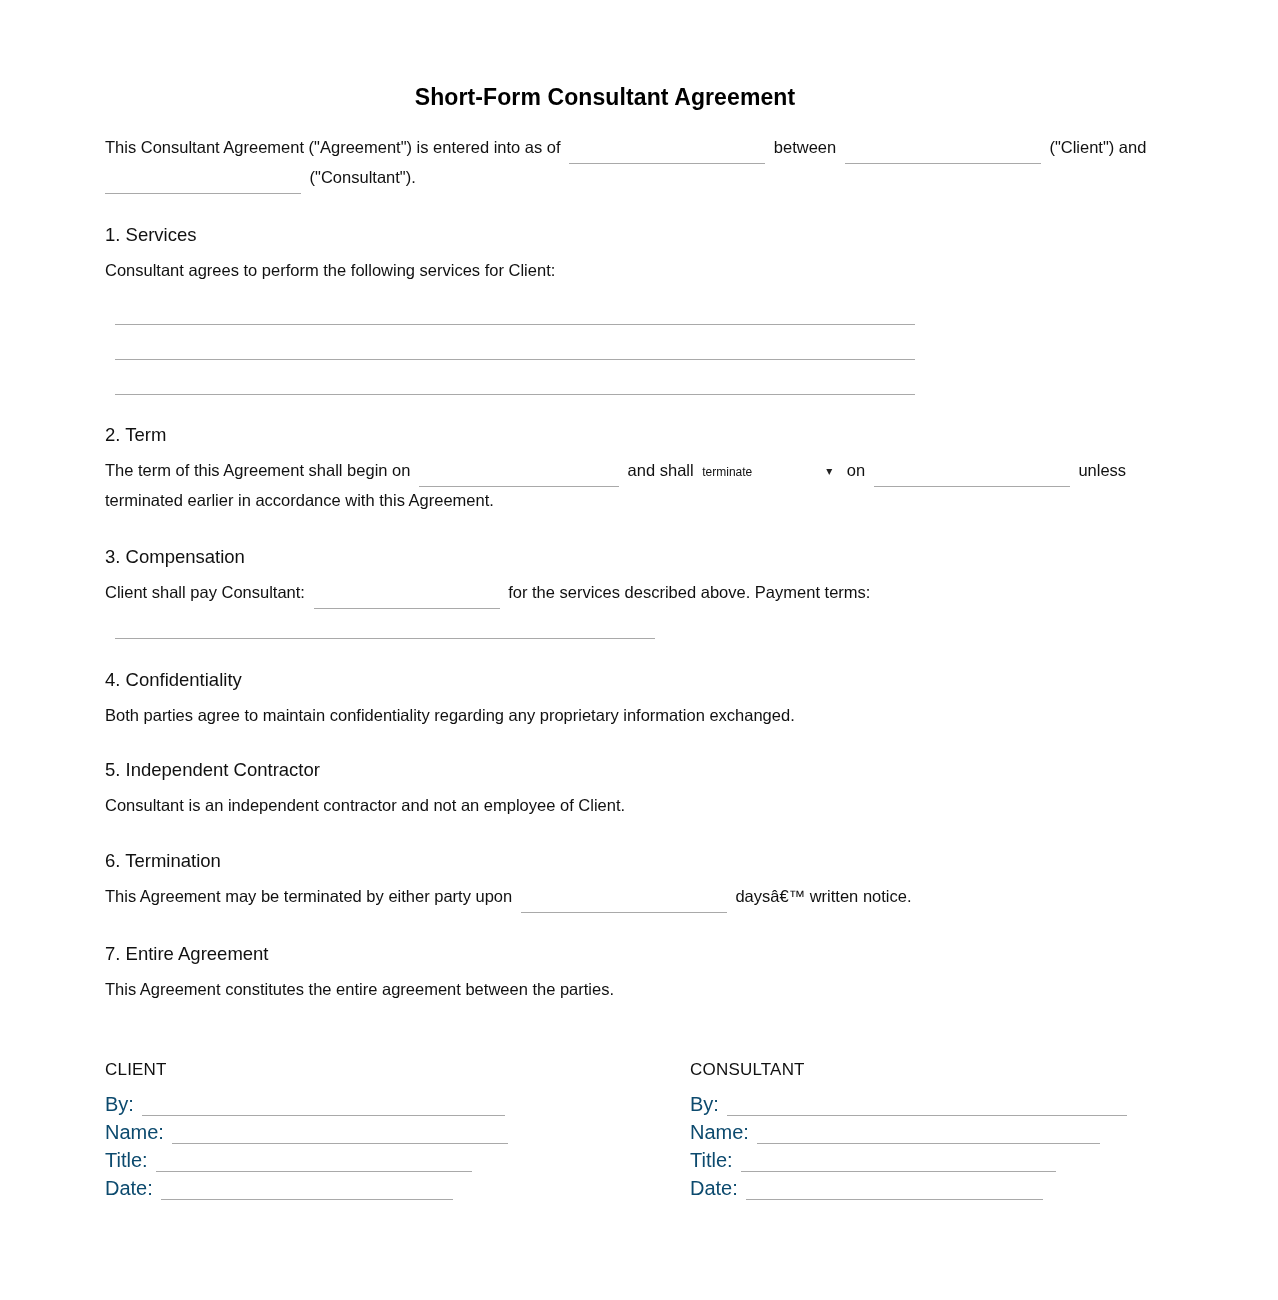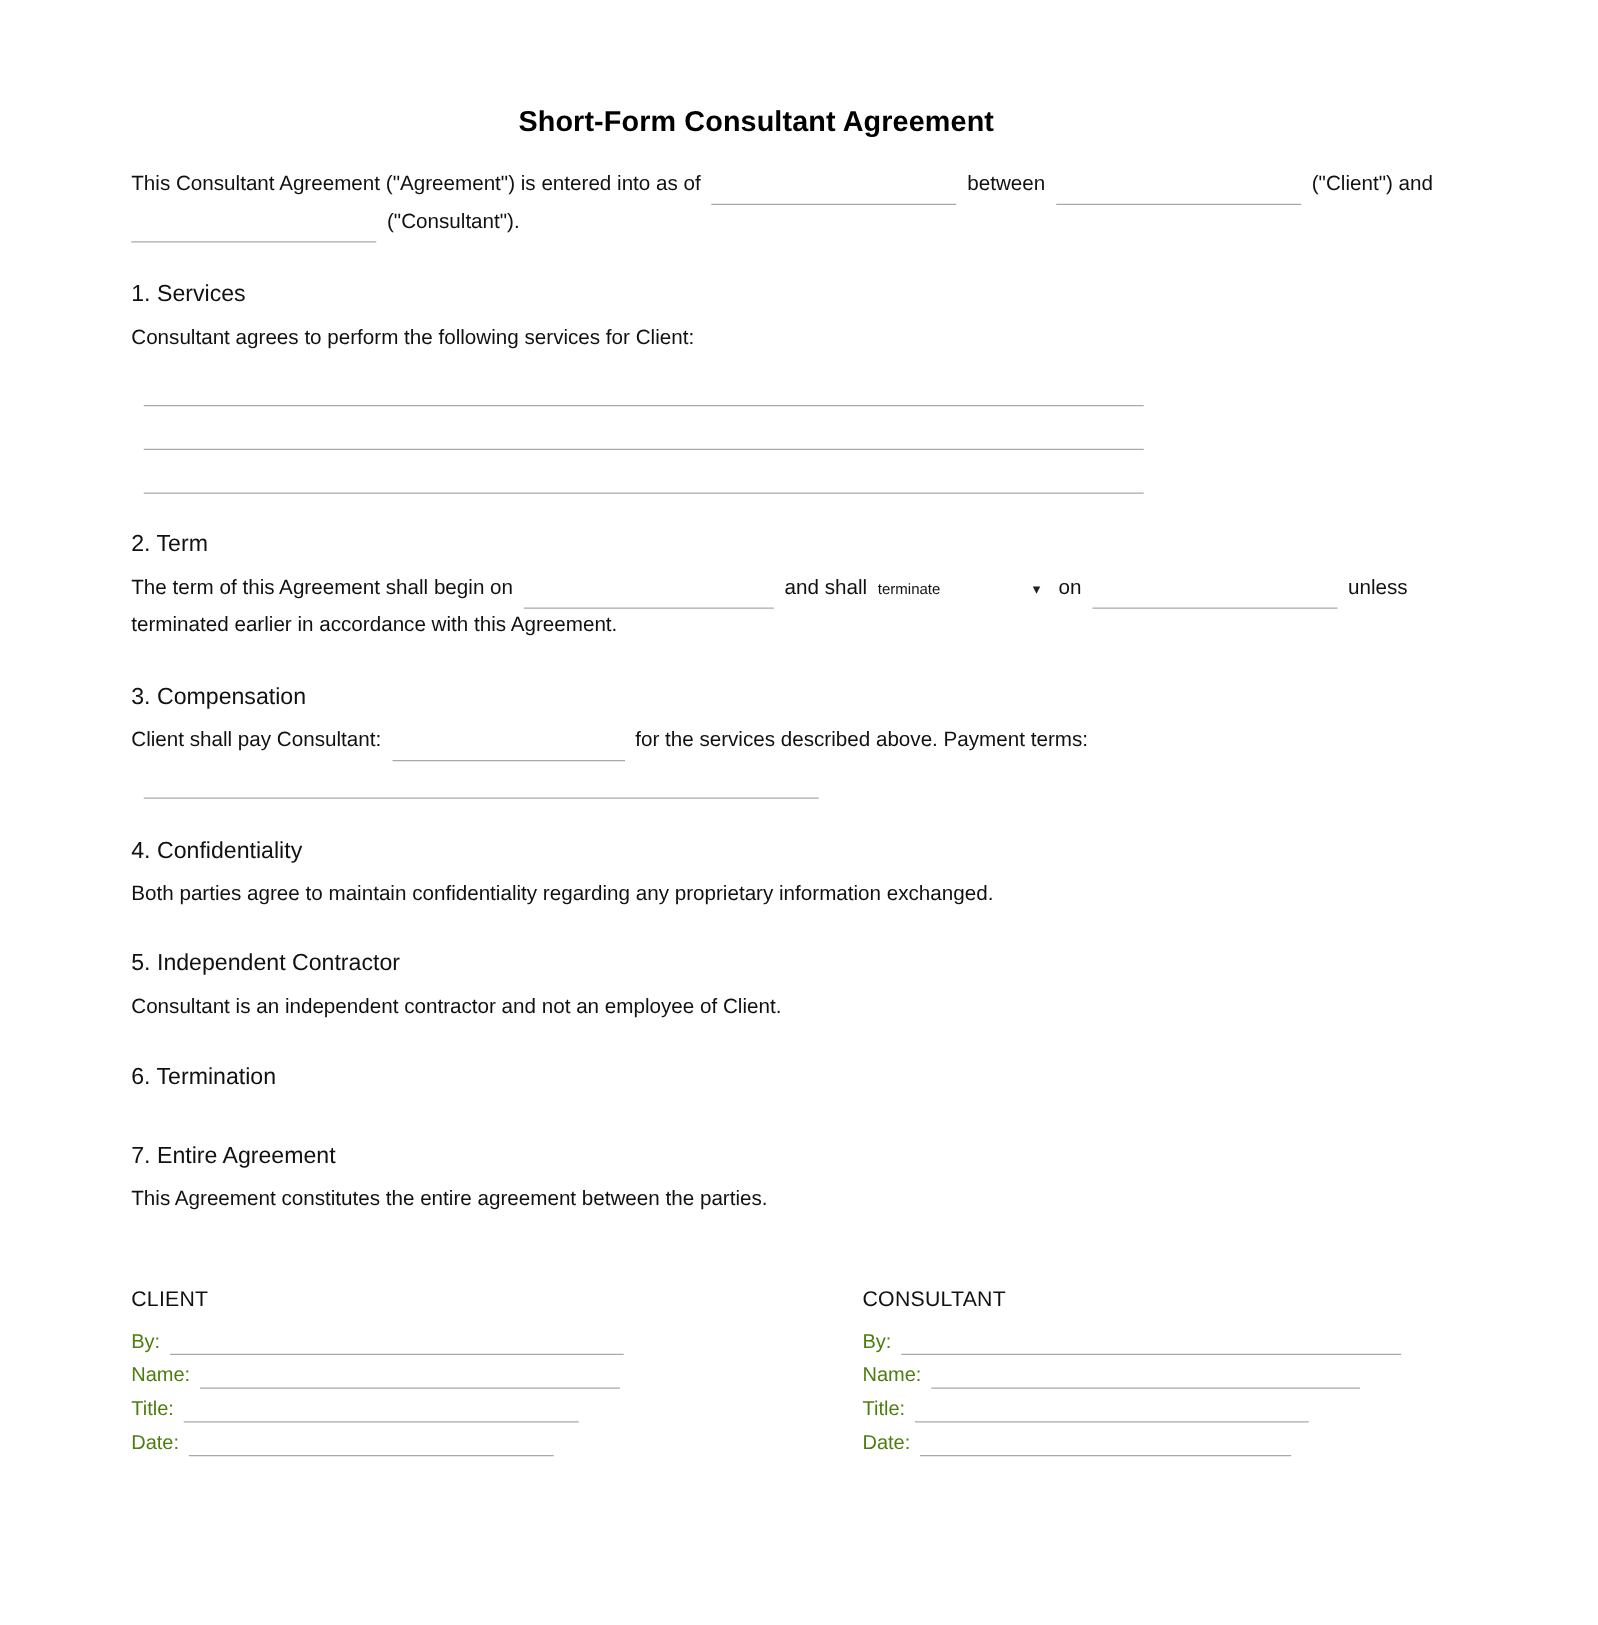--- a/index.html
+++ b/index.html
@@ -150,22 +150,22 @@
     margin: 0 0 13px 0;
     line-height: 21px;
     letter-spacing: 0.2px;
   }
   .sig-row {
     display: flex;
     align-items: baseline;
     margin-bottom: 5px;
   }
   .sig-label {
-    font-size: 16px;
-    color: #4d7c0f;
+    font-size: 20px;
+    color: #0c4a6e;
     line-height: 22px;
     white-space: nowrap;
   }
   .sig-fill {
     border: none;
     border-bottom: 1.5px solid #a9a9a9;
     background: transparent;
     height: 18px;
     margin-left: 8px;
     padding: 0;
@@ -271,20 +271,25 @@
 
   <div class="section">
     <h2 class="sec-head">5. Independent Contractor</h2>
     <p class="para">Consultant is an independent contractor and not an employee of Client.</p>
   </div>
 
   <div class="gap-6"></div>
 
   <div class="section">
     <h2 class="sec-head">6. Termination</h2>
+    <p class="para">
+      <span>This Agreement may be terminated by either party upon</span>
+      <input class="fill fill-days" type="text" value="" style="">
+      <span>daysâ€™ written notice.</span>
+    </p>
   </div>
 
   <div class="gap-7"></div>
 
   <div class="section">
     <h2 class="sec-head">7. Entire Agreement</h2>
     <p class="para">This Agreement constitutes the entire agreement between the parties.</p>
   </div>
 
   <div class="sig-block">

